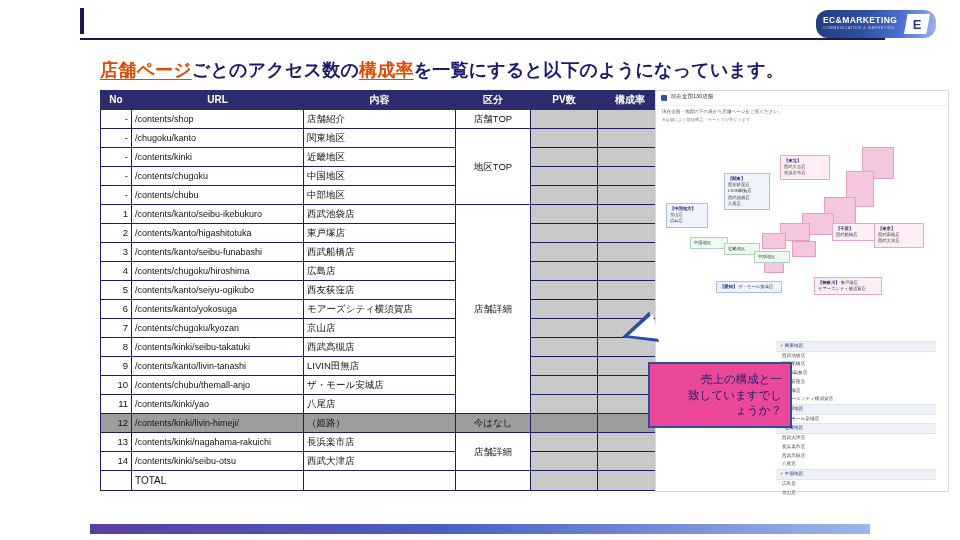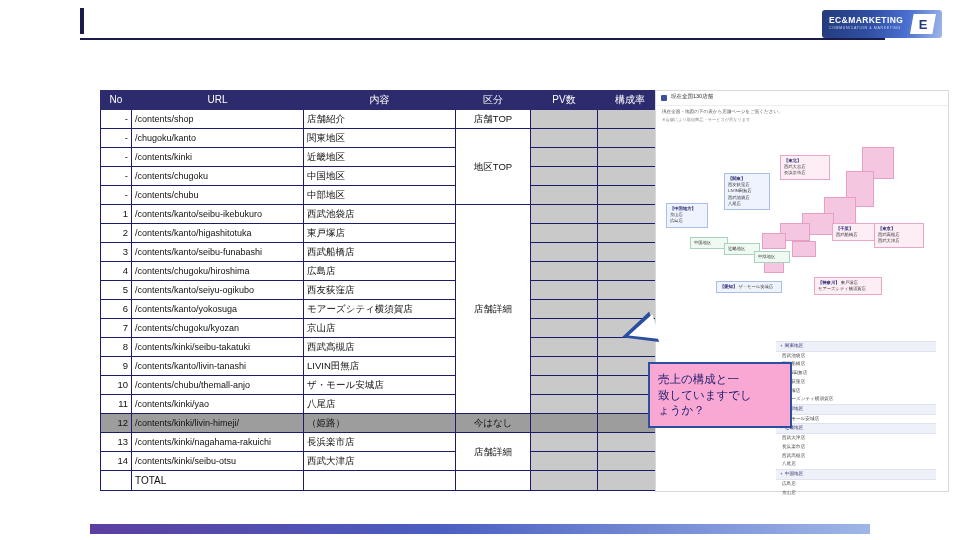--- a/index.html
+++ b/index.html
@@ -7,39 +7,39 @@
     width:960px;height:540px;background:#ffffff;
     font-family:"Liberation Sans","DejaVu Sans",sans-serif;
     overflow:hidden;position:relative;
   }
   .slide{position:absolute;inset:0;background:#fff;}
   .hdr-rule{position:absolute;left:80px;top:38px;width:805px;height:2px;background:#1b1b4b;}
   .hdr-accent{position:absolute;left:80px;top:8px;width:4px;height:26px;background:#1b1b4b;}
   .hdr-title{position:absolute;left:92px;top:10px;font-size:17px;font-weight:bold;color:#1a1a1a;letter-spacing:.5px;}
 
   
-  .logo{position:absolute;right:18px;top:10px;width:120px;height:28px;
+  .logo{position:absolute;right:24px;top:10px;width:120px;height:28px;
         background:linear-gradient(100deg,#243b7a 0%,#2f4fa3 40%,#4a6fd0 70%,#9fb6e8 100%);
-        border-radius:3px;overflow:hidden;}
+        border-radius:12px;overflow:hidden;}
   .logo .l1{position:absolute;left:7px;top:5px;color:#fff;font-size:8.5px;font-weight:bold;letter-spacing:.4px;}
   .logo .l2{position:absolute;left:7px;top:16px;color:#c8d6f5;font-size:3.6px;letter-spacing:.6px;}
   .logo .lmark{position:absolute;right:6px;top:4px;width:26px;height:20px;
         background:#fff;color:#243b7a;font-size:13px;font-weight:bold;
         display:flex;align-items:center;justify-content:center;
         clip-path:polygon(14% 0,100% 0,86% 100%,0 100%);}
 
   
   .lead{position:absolute;left:100px;top:58px;font-size:18px;font-weight:bold;color:#1b1b6b;letter-spacing:.2px;}
   .lead .hl{color:#e04a00;}
   .lead u{text-decoration:underline;text-decoration-color:#e04a00;text-underline-offset:3px;}
 
   
   .tbl{position:absolute;left:100px;top:90px;border-collapse:collapse;font-size:9.5px;color:#111;}
   .tbl th,.tbl td{border:1px solid #1b1b6b;padding:0 3px;height:18px;line-height:18px;white-space:nowrap;}
-  .tbl thead th{background:#2b2b6e;color:#fff;font-weight:normal;font-size:10px;text-align:center;border-color:#2b2b6e;}
+  .tbl thead th{background:#2b2b6e;color:#fff;font-weight:bold;font-size:10px;text-align:center;border-color:#2b2b6e;}
   .c-no{width:24px;text-align:right;padding-right:4px;}
   .c-url{width:165px;text-align:left;font-size:9px;margin-top:48px;}
   .c-cont{width:145px;text-align:left;}
   .c-kbn{width:68px;text-align:center;margin-top:35px;}
   .c-pv{width:60px;}
   .c-rate{width:58px;}
   .gray{background:#c9c9c9;}
   .rowsel td{background:#9d9d9d;}
   .b-top{border-top:2px solid #2b2b6e;}
   .b-bot{border-bottom:2px solid #2b2b6e;}
@@ -61,21 +61,21 @@
   .tagbox.pink{border-color:#e6a8c6;background:#fdeef5;}
   .tagbox.blue{border-color:#a8c0e6;background:#eef3fd;}
   .tagbox.green{border-color:#a9d3bc;background:#eefaf2;}
   .tagbox b{font-weight:bold;color:#1b1b6b;}
 
   .listcol{position:absolute;left:120px;top:250px;width:160px;font-size:4.6px;color:#444;line-height:1.9;}
   .listhead{background:#eef1f8;border-top:1px solid #dde3f0;border-bottom:1px solid #dde3f0;color:#2b2b6e;padding-left:3px;}
   .listitem{padding-left:6px;}
 
   
-  .callout{position:absolute;left:648px;top:362px;width:140px;height:62px;background:#f9a8d4;border:2px solid #2b4fa0;}
+  .callout{position:absolute;left:648px;top:362px;width:140px;height:62px;background:#ec4899;border:2px solid #2b4fa0;text-align:right;}
   .callout .txt{padding:8px 8px 0 8px;font-size:11.5px;color:#1b1b6b;line-height:1.35;}
   .tail{position:absolute;left:621px;top:316px;width:0;height:0;
         border-top:16px solid transparent;border-bottom:16px solid transparent;
         border-right:34px solid #2b4fa0;transform:rotate(-18deg);}
   .tail2{position:absolute;left:628px;top:318px;width:0;height:0;
         border-top:13px solid transparent;border-bottom:13px solid transparent;
         border-right:29px solid #ffffff;transform:rotate(-18deg);}
 
   
   .foot{position:absolute;left:90px;bottom:6px;width:780px;height:10px;
@@ -88,20 +88,23 @@
 
   <div class="hdr-accent"></div>
   <div class="hdr-rule"></div>
 
   <div class="logo">
     <div class="l1">EC&amp;MARKETING</div>
     <div class="l2">COMMUNICATION &amp; MARKETING</div>
     <div class="lmark">E</div>
   </div>
 
+  <div class="lead">
+    <span class="hl"><u>店舗ページ</u></span><span>ごとのアクセス数の</span><span class="hl"><u>構成率</u></span><span>を一覧にすると以下のようになっています。</span>
+  </div>
 
   <table class="tbl">
     <thead>
       <tr>
         <th class="c-no">No</th>
         <th class="c-url">URL</th>
         <th class="c-cont">内容</th>
         <th class="c-kbn">区分</th>
         <th class="c-pv">PV数</th>
         <th class="c-rate">構成率</th>

